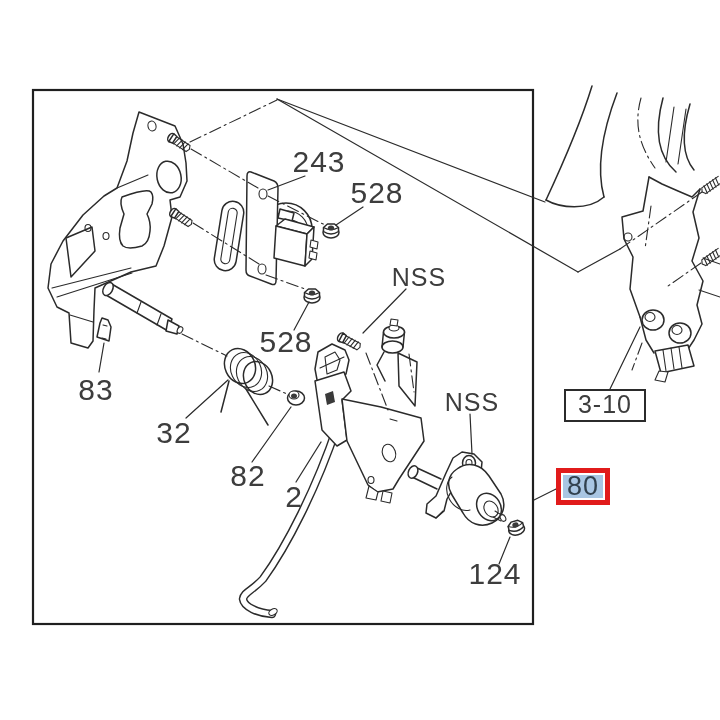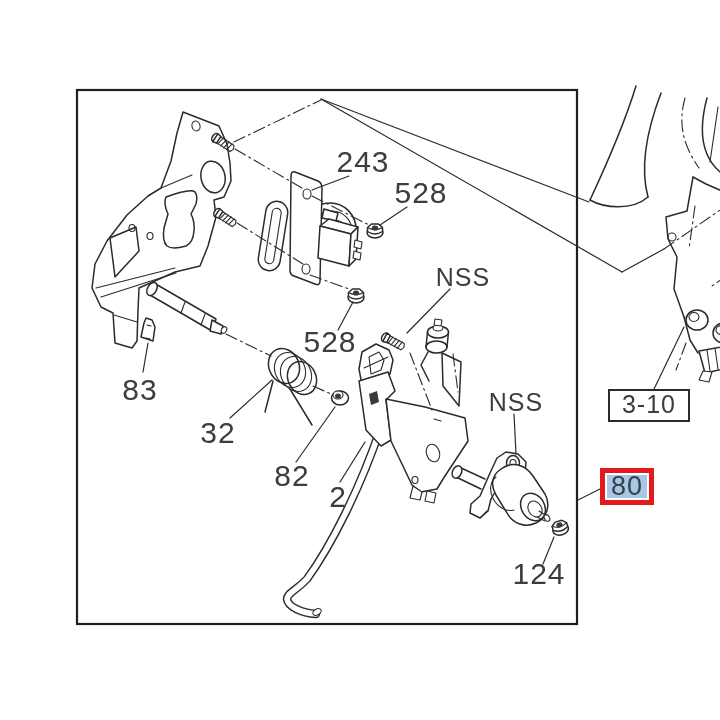--- a/index.html
+++ b/index.html
@@ -1,16 +1,16 @@
 <!DOCTYPE html>
 <html><head>
 <meta charset="utf-8">
 <style>
   html,body{margin:0;padding:0;background:#ffffff;}
-  .stage{width:652px;height:720px;position:relative;background:#fff;font-family:"Liberation Sans",sans-serif;padding-left:44px;}
+  .stage{width:652px;height:720px;position:relative;background:#fff;font-family:"Liberation Sans",sans-serif;}
   
   .ln  {fill:none;stroke:#2b2b2b;stroke-width:1.5;stroke-linecap:round;stroke-linejoin:round;}
   .lnf {fill:#ffffff;stroke:#2b2b2b;stroke-width:1.5;stroke-linejoin:round;}
   .thin{stroke-width:1.1;}
   .dd  {fill:none;stroke:#2b2b2b;stroke-width:1.1;stroke-dasharray:12 4 2 4;stroke-linecap:round;}
   .lead{fill:none;stroke:#2b2b2b;stroke-width:1.2;stroke-linecap:round;}
   .frame{fill:none;stroke:#1f1f1f;stroke-width:2.2;}
   .num {font-family:"Liberation Sans",sans-serif;font-size:30px;fill:#3d3d3d;letter-spacing:1px;}
   .nss {font-family:"Liberation Sans",sans-serif;font-size:25px;fill:#3d3d3d;letter-spacing:1px;}
   .ref {font-family:"Liberation Sans",sans-serif;font-size:25px;fill:#3d3d3d;letter-spacing:1px;}

